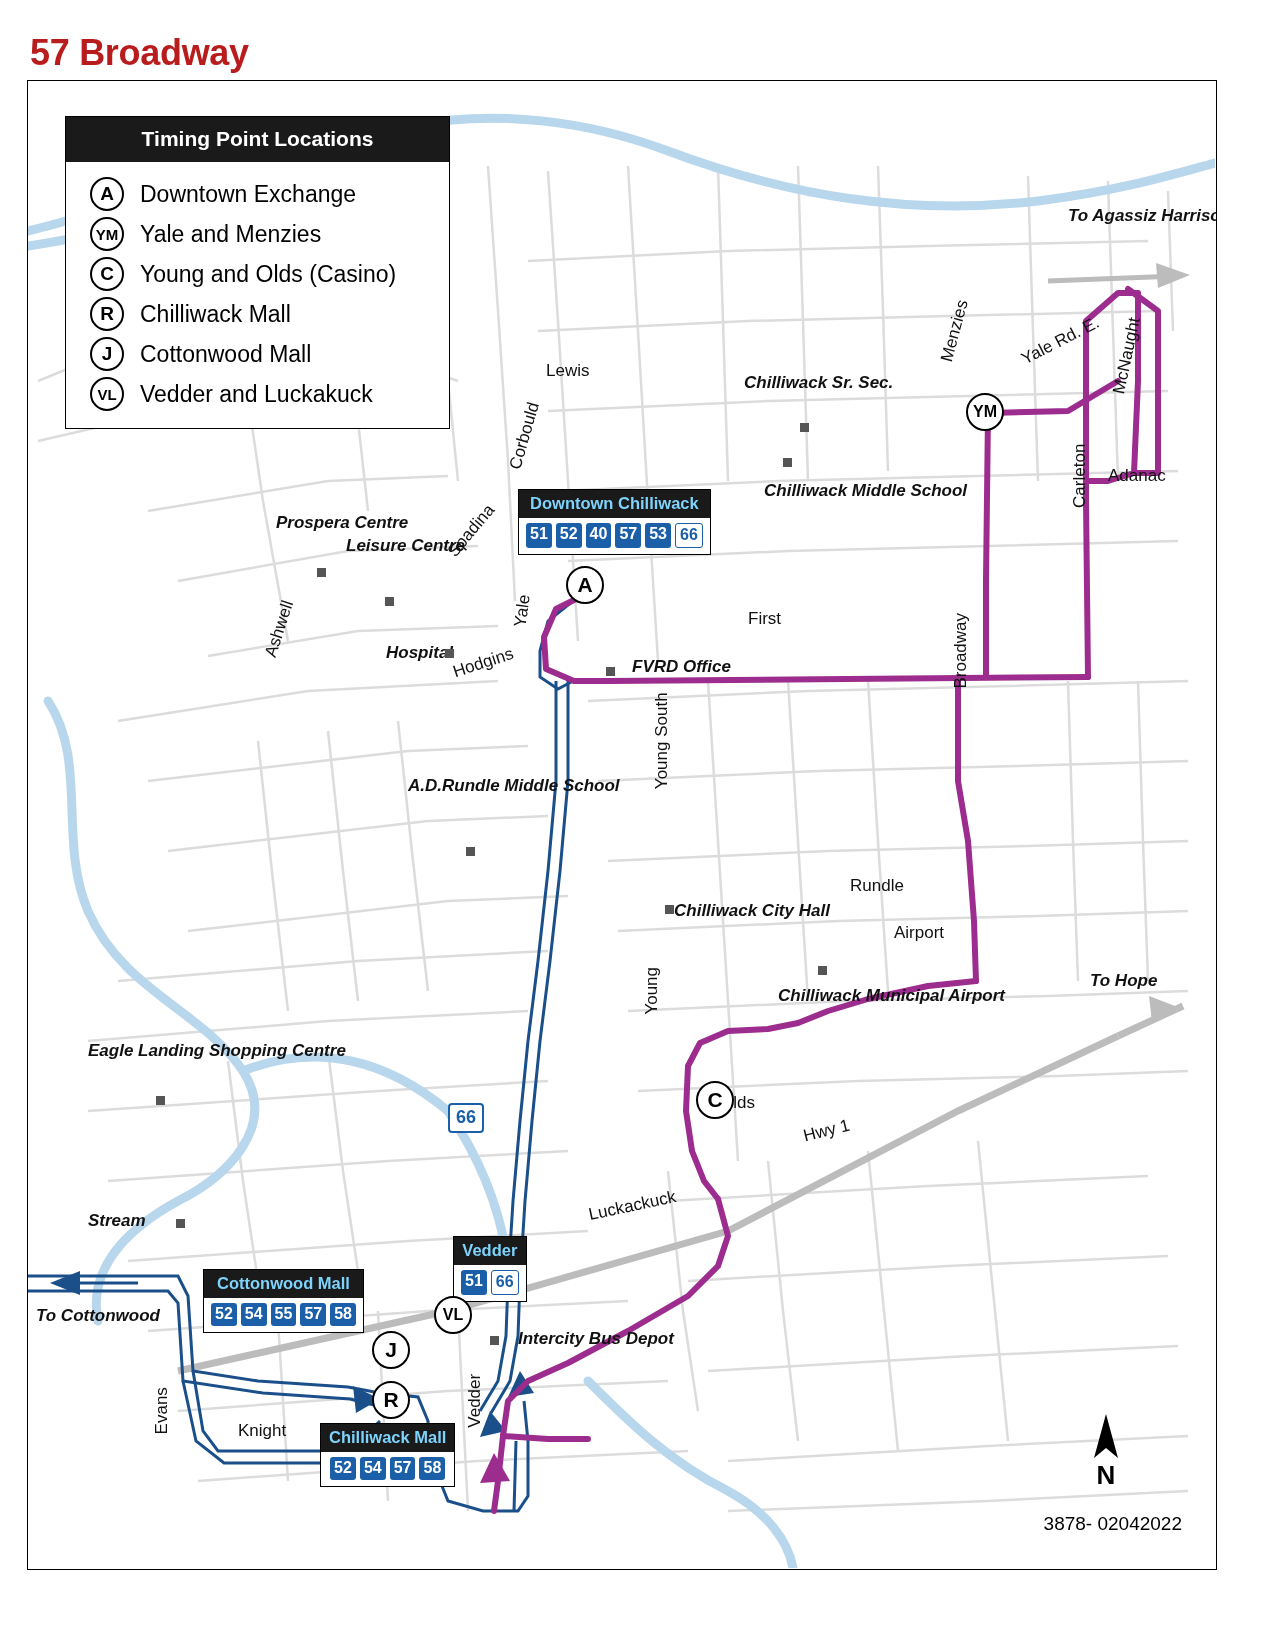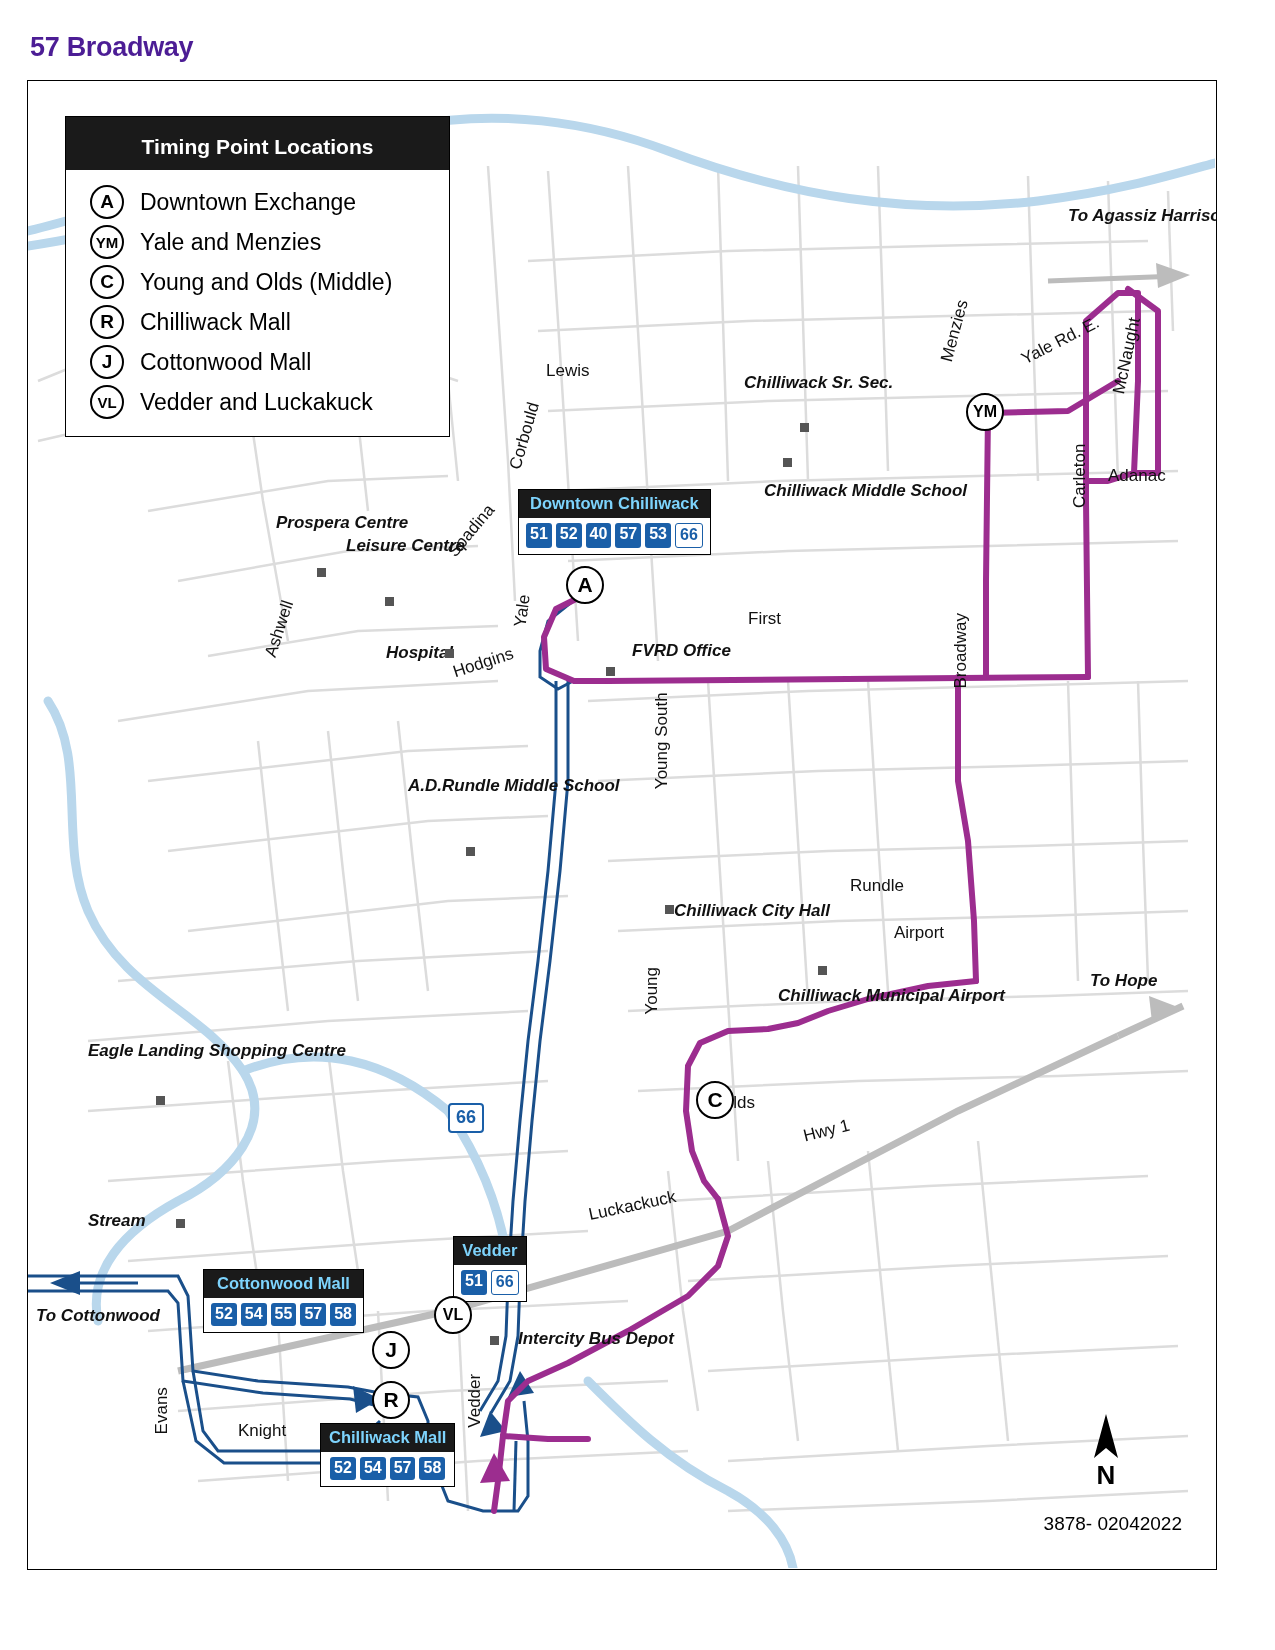--- a/index.html
+++ b/index.html
@@ -11,23 +11,23 @@
     width: 1275px;
     height: 1650px;
     font-family: "Liberation Sans", sans-serif;
     position: relative;
     overflow: hidden;
   }
   #page-title {
     position: absolute;
     left: 30px;
     top: 32px;
-    font-size: 27px;
-    font-weight: bold;
-    color: #4c1d95;
+    font-size: 36px;
+    font-weight: bold;
+    color: #b91c1c;
     letter-spacing: -0.3px;
   }
   #map-frame {
     position: absolute;
     left: 27px;
     top: 80px;
     width: 1190px;
     height: 1490px;
     border: 1.5px solid #000000;
     box-sizing: border-box;
@@ -49,21 +49,21 @@
     border: 1.5px solid #000000;
     box-sizing: border-box;
     z-index: 20;
   }
   #legend-header {
     background: #1a1a1a;
     color: #ffffff;
     font-size: 21px;
     font-weight: bold;
     text-align: center;
-    padding: 18px 0 11px 0;
+    padding: 10px 0 11px 0;
   }
   #legend-list {
     padding: 12px 0 14px 0;
   }
   .legend-row {
     display: flex;
     align-items: center;
     padding: 3px 0 3px 24px;
   }
   .tp-badge {
@@ -350,21 +350,21 @@
       <div class="legend-row">
         <span class="tp-badge">A</span>
         <span class="legend-label">Downtown Exchange</span>
       </div>
       <div class="legend-row">
         <span class="tp-badge small-txt">YM</span>
         <span class="legend-label">Yale and Menzies</span>
       </div>
       <div class="legend-row">
         <span class="tp-badge">C</span>
-        <span class="legend-label">Young and Olds (Middle)</span>
+        <span class="legend-label">Young and Olds (Casino)</span>
       </div>
       <div class="legend-row">
         <span class="tp-badge">R</span>
         <span class="legend-label">Chilliwack Mall</span>
       </div>
       <div class="legend-row">
         <span class="tp-badge">J</span>
         <span class="legend-label">Cottonwood Mall</span>
       </div>
       <div class="legend-row">
@@ -432,21 +432,21 @@
 
   <div class="mlabel italic center" style="left:248px; top:432px; width:110px;">Prospera Centre</div>
   <div class="poi-sq" style="left:289px; top:487px;"></div>
 
   <div class="mlabel italic center" style="left:318px; top:455px; width:105px;">Leisure Centre</div>
   <div class="poi-sq" style="left:357px; top:516px;"></div>
 
   <div class="mlabel italic" style="left:330px; top:562px;margin-left:28px;">Hospital</div>
   <div class="poi-sq" style="left:417px; top:568px;"></div>
 
-  <div class="mlabel italic" style="left:604px; top:560px;font-style:italic;">FVRD Office</div>
+  <div class="mlabel italic" style="left:604px; top:576px;font-style:italic;">FVRD Office</div>
   <div class="poi-sq" style="left:578px; top:586px;"></div>
 
   <div class="mlabel italic center" style="left:380px; top:695px; width:120px;">A.D.Rundle Middle School</div>
   <div class="poi-sq" style="left:438px; top:766px;"></div>
 
   <div class="mlabel italic center" style="left:646px; top:820px; width:110px;text-align:center;">Chilliwack City Hall</div>
   <div class="poi-sq" style="left:637px; top:824px;"></div>
 
   <div class="mlabel italic center" style="left:750px; top:905px; width:120px;">Chilliwack Municipal Airport</div>
   <div class="poi-sq" style="left:790px; top:885px;"></div>

